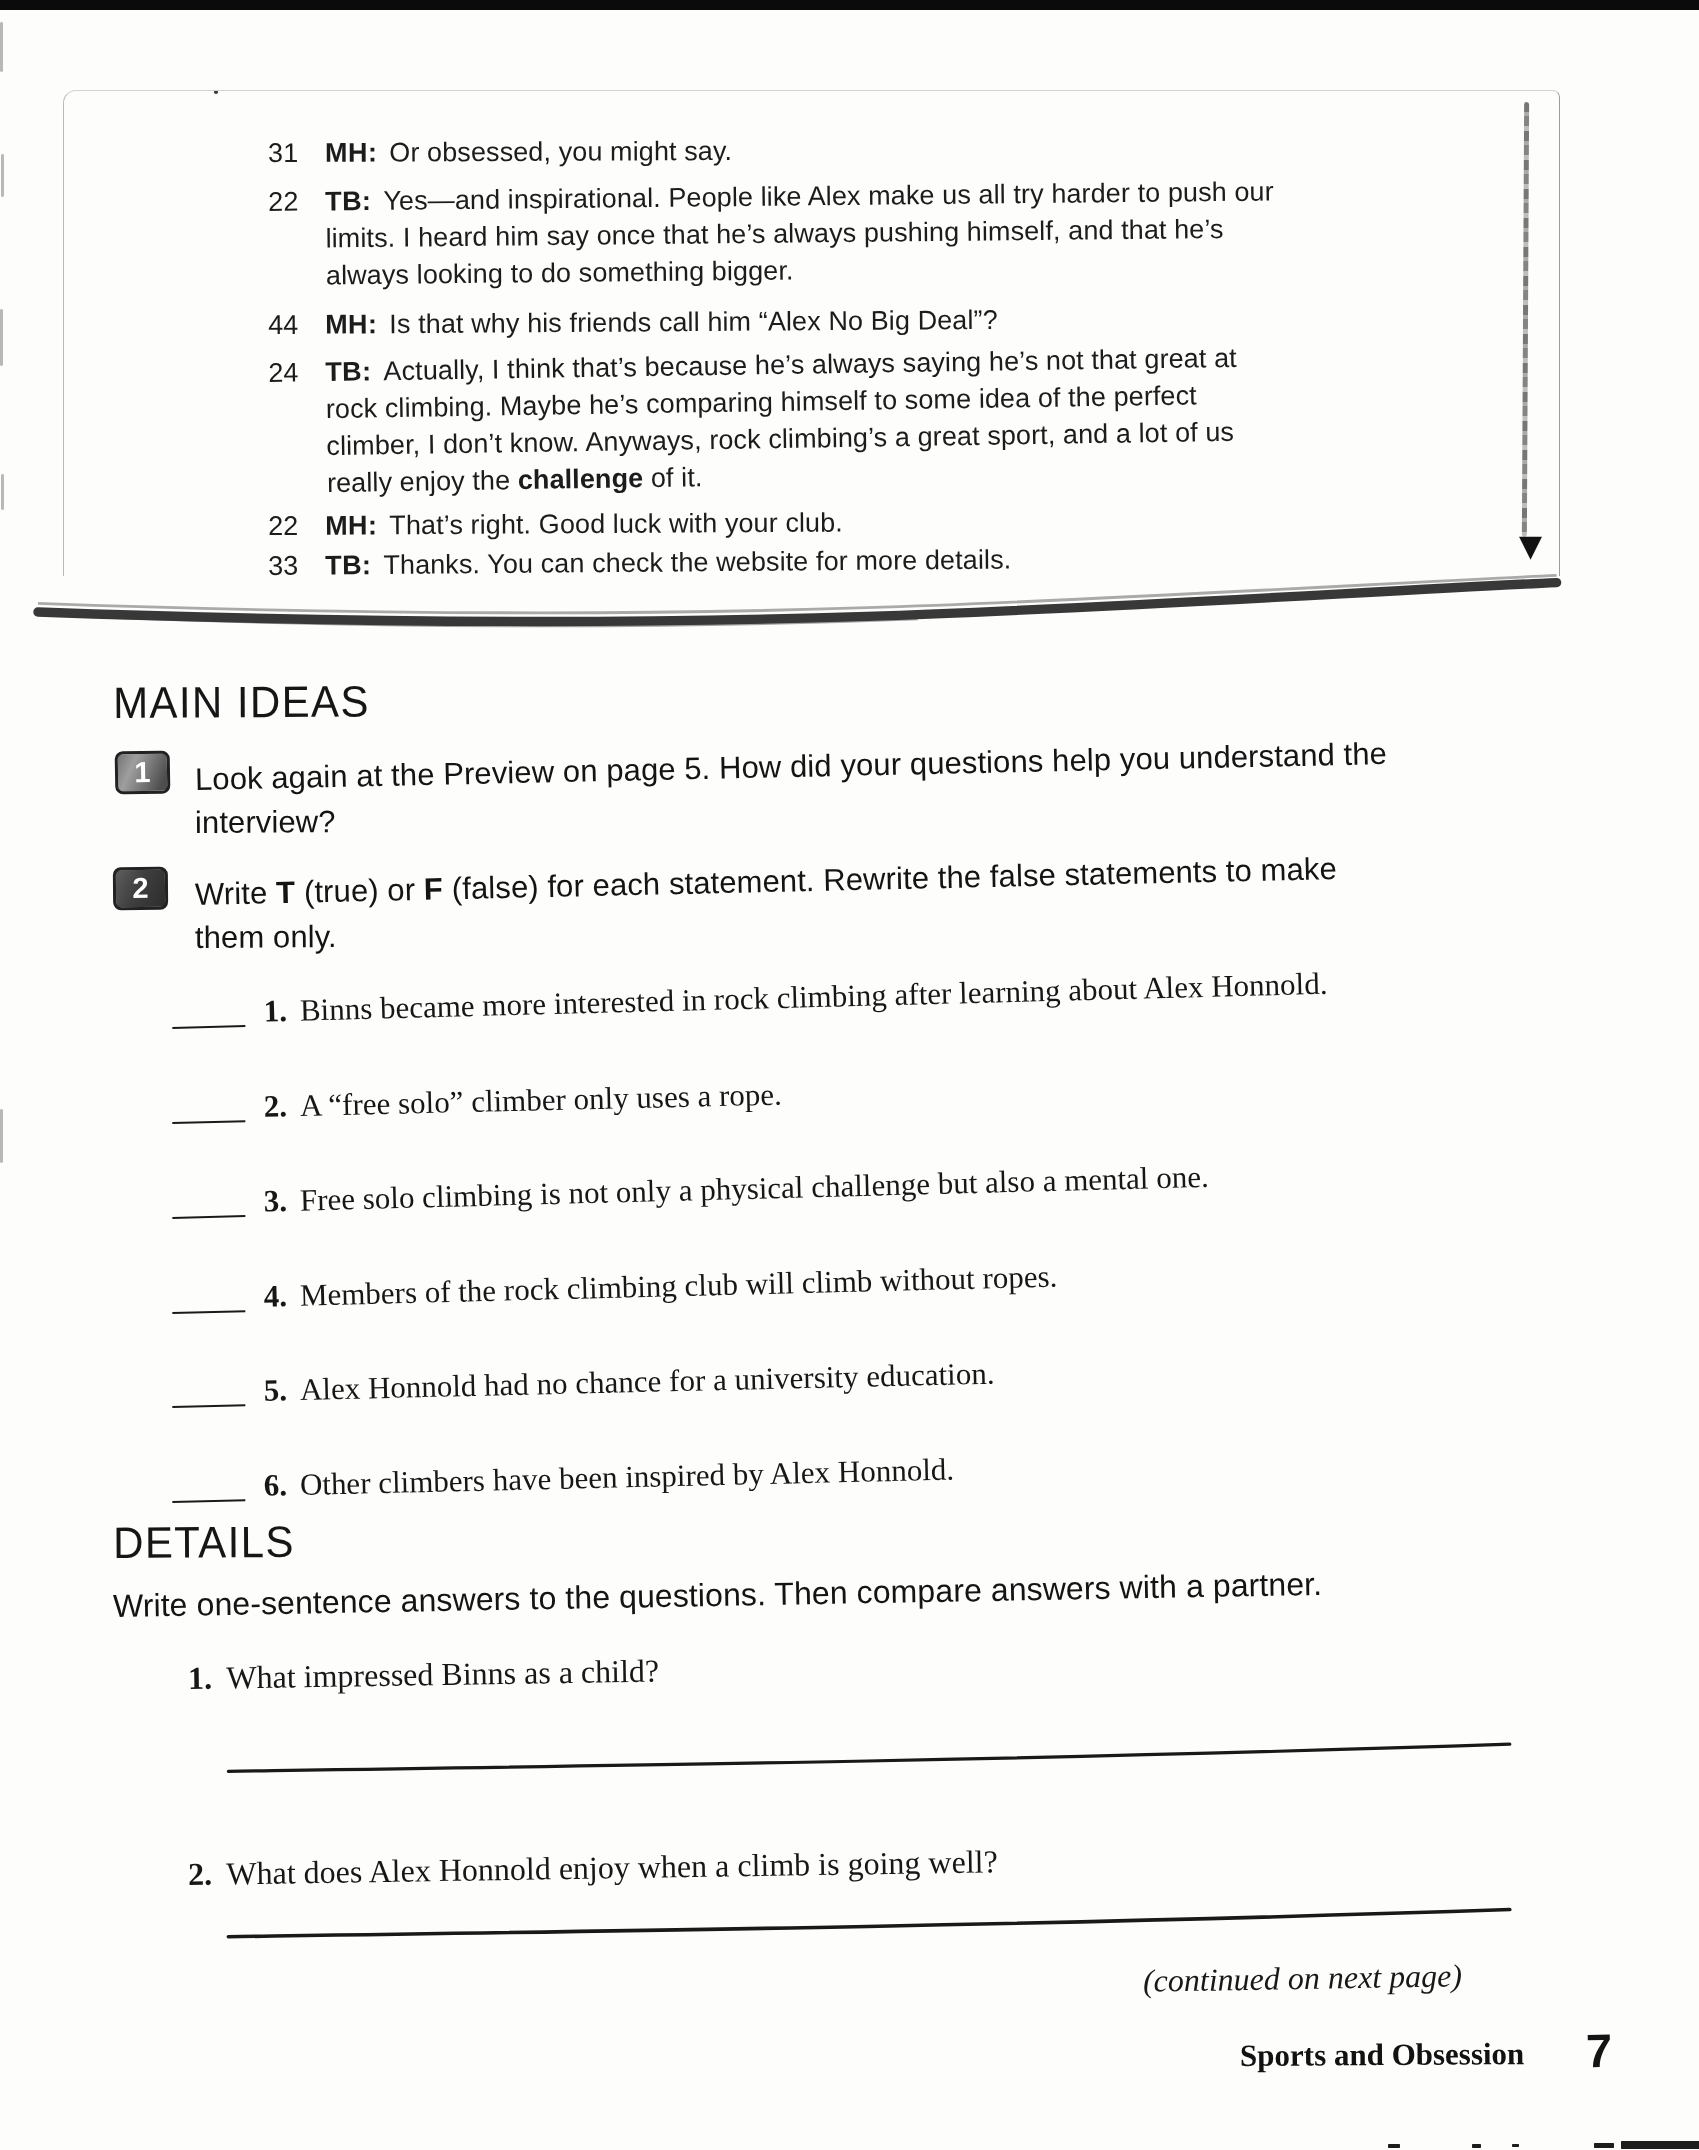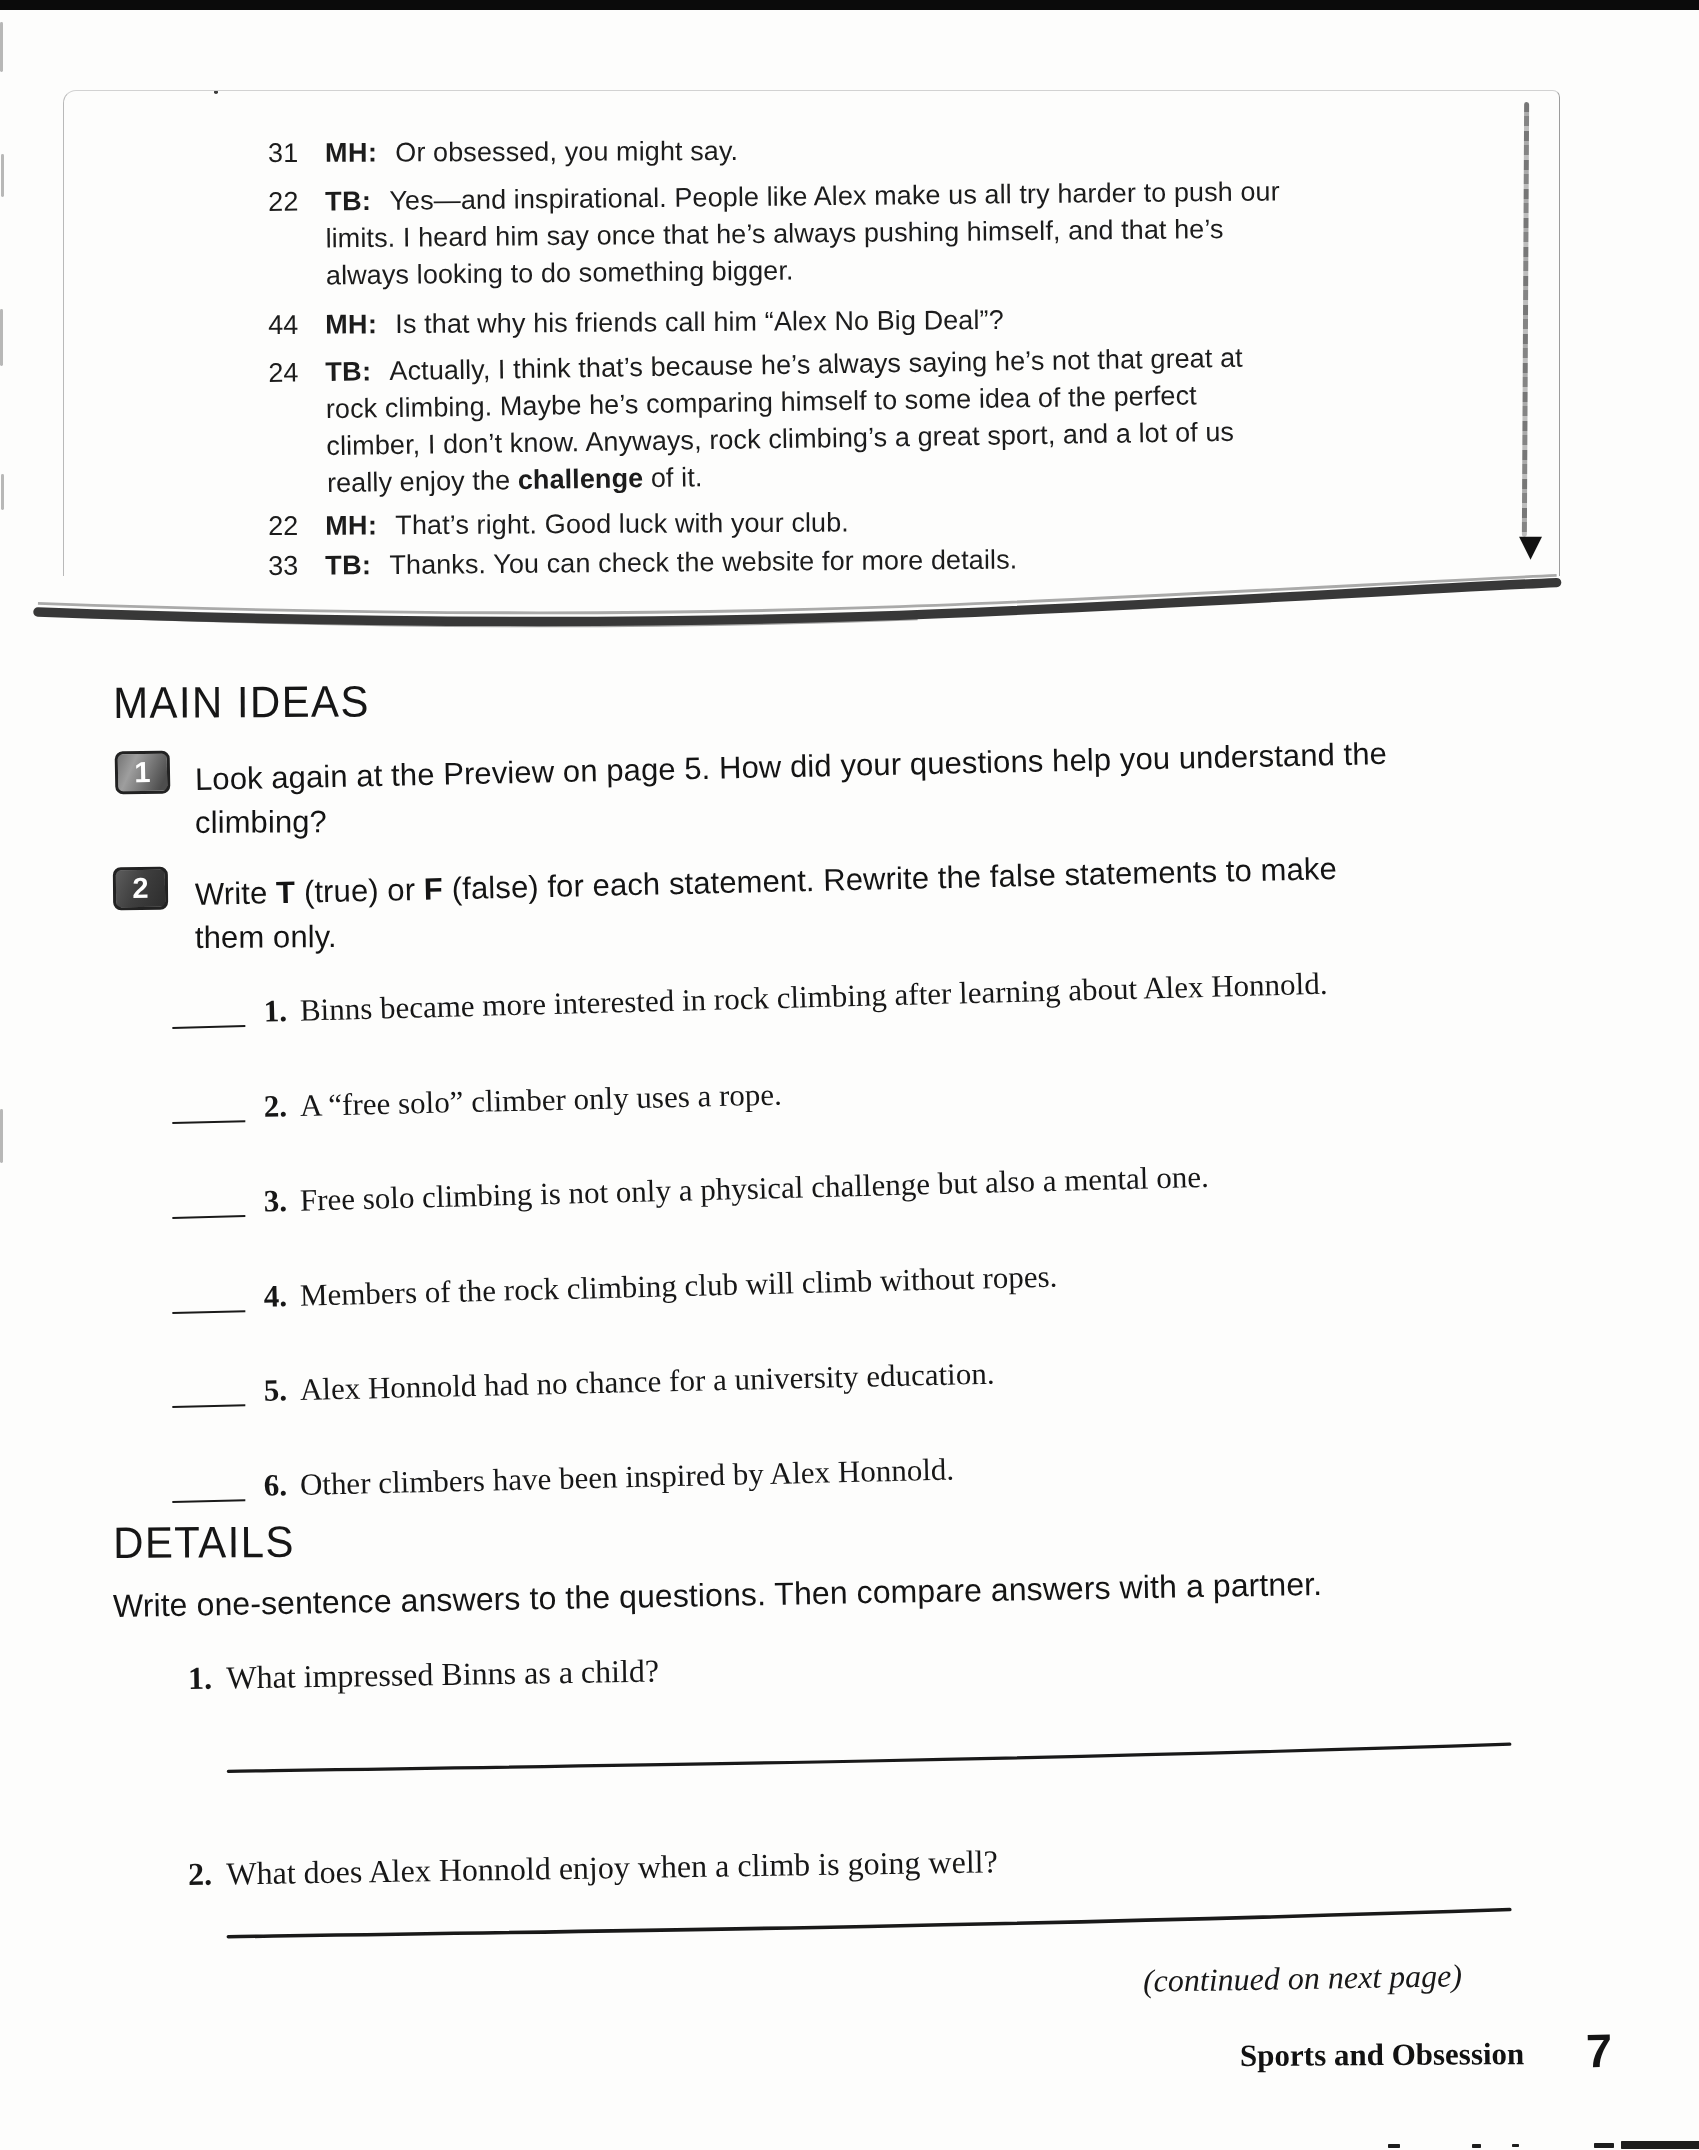--- a/index.html
+++ b/index.html
@@ -39,21 +39,21 @@
     font-family:"DejaVu Sans",sans-serif;
   }
 
   .iv-row{
     position:absolute;left:268px;display:flex;
     font-size:27px;line-height:37px;color:#1c1c1c;
     transform-origin:left top;letter-spacing:0.1px;
   }
   .iv-num{flex:none;width:57px;}
   .iv-line{white-space:nowrap;}
-  .spk{font-weight:bold;margin-right:18px;letter-spacing:0.4px;}
+  .spk{font-weight:bold;margin-right:12px;letter-spacing:0.4px;}
 
   
   .h-big{
     position:absolute;font-size:42px;letter-spacing:1.4px;color:#161616;
     transform:scaleY(1.05);transform-origin:left top;white-space:nowrap;
   }
 
   
   .badge{
     position:absolute;width:49px;height:37px;border-radius:8px;
@@ -170,21 +170,21 @@
     <path d="M 25 64 C 420 78 820 82 1180 70 C 1500 60 1900 34 2140 23" stroke="#272727" stroke-width="13" fill="none" stroke-linecap="round" opacity=".92"></path>
     <path d="M 120 70 C 500 84 900 86 1250 72" stroke="#3a3a3a" stroke-width="7" fill="none" opacity=".45"></path>
   </svg>
 
   <div class="h-big" style="left:113px;top:678px;transform:rotate(-.3deg) scaleY(1.05);">MAIN IDEAS</div>
 
   <div class="badge badge-1" style="left:115px;top:751px;transform:rotate(-1deg);">
     <span>1</span>
   </div>
   <div class="instr" style="left:195px;top:762px;transform:rotate(-1.25deg);">Look again at the Preview on page 5. How did your questions help you understand the</div>
-  <div class="instr" style="left:195px;top:805px;transform:rotate(-.4deg);">climbing?</div>
+  <div class="instr" style="left:195px;top:805px;transform:rotate(-.4deg);">interview?</div>
 
   <div class="badge badge-2" style="left:113px;top:867px;transform:rotate(-.5deg);">
     <span>2</span>
   </div>
   <div class="instr" style="left:195px;top:877px;transform:rotate(-1.3deg);">Write <b>T</b> (true) or <b>F</b> (false) for each statement. Rewrite the false statements to make</div>
   <div class="instr" style="left:195px;top:920px;transform:rotate(-.4deg);">them only.</div>
 
   <div class="tf-row" style="top:996px;transform:rotate(-1.5deg);">
     <span class="tf-blank"></span>
     <b class="tf-num">1.</b>

